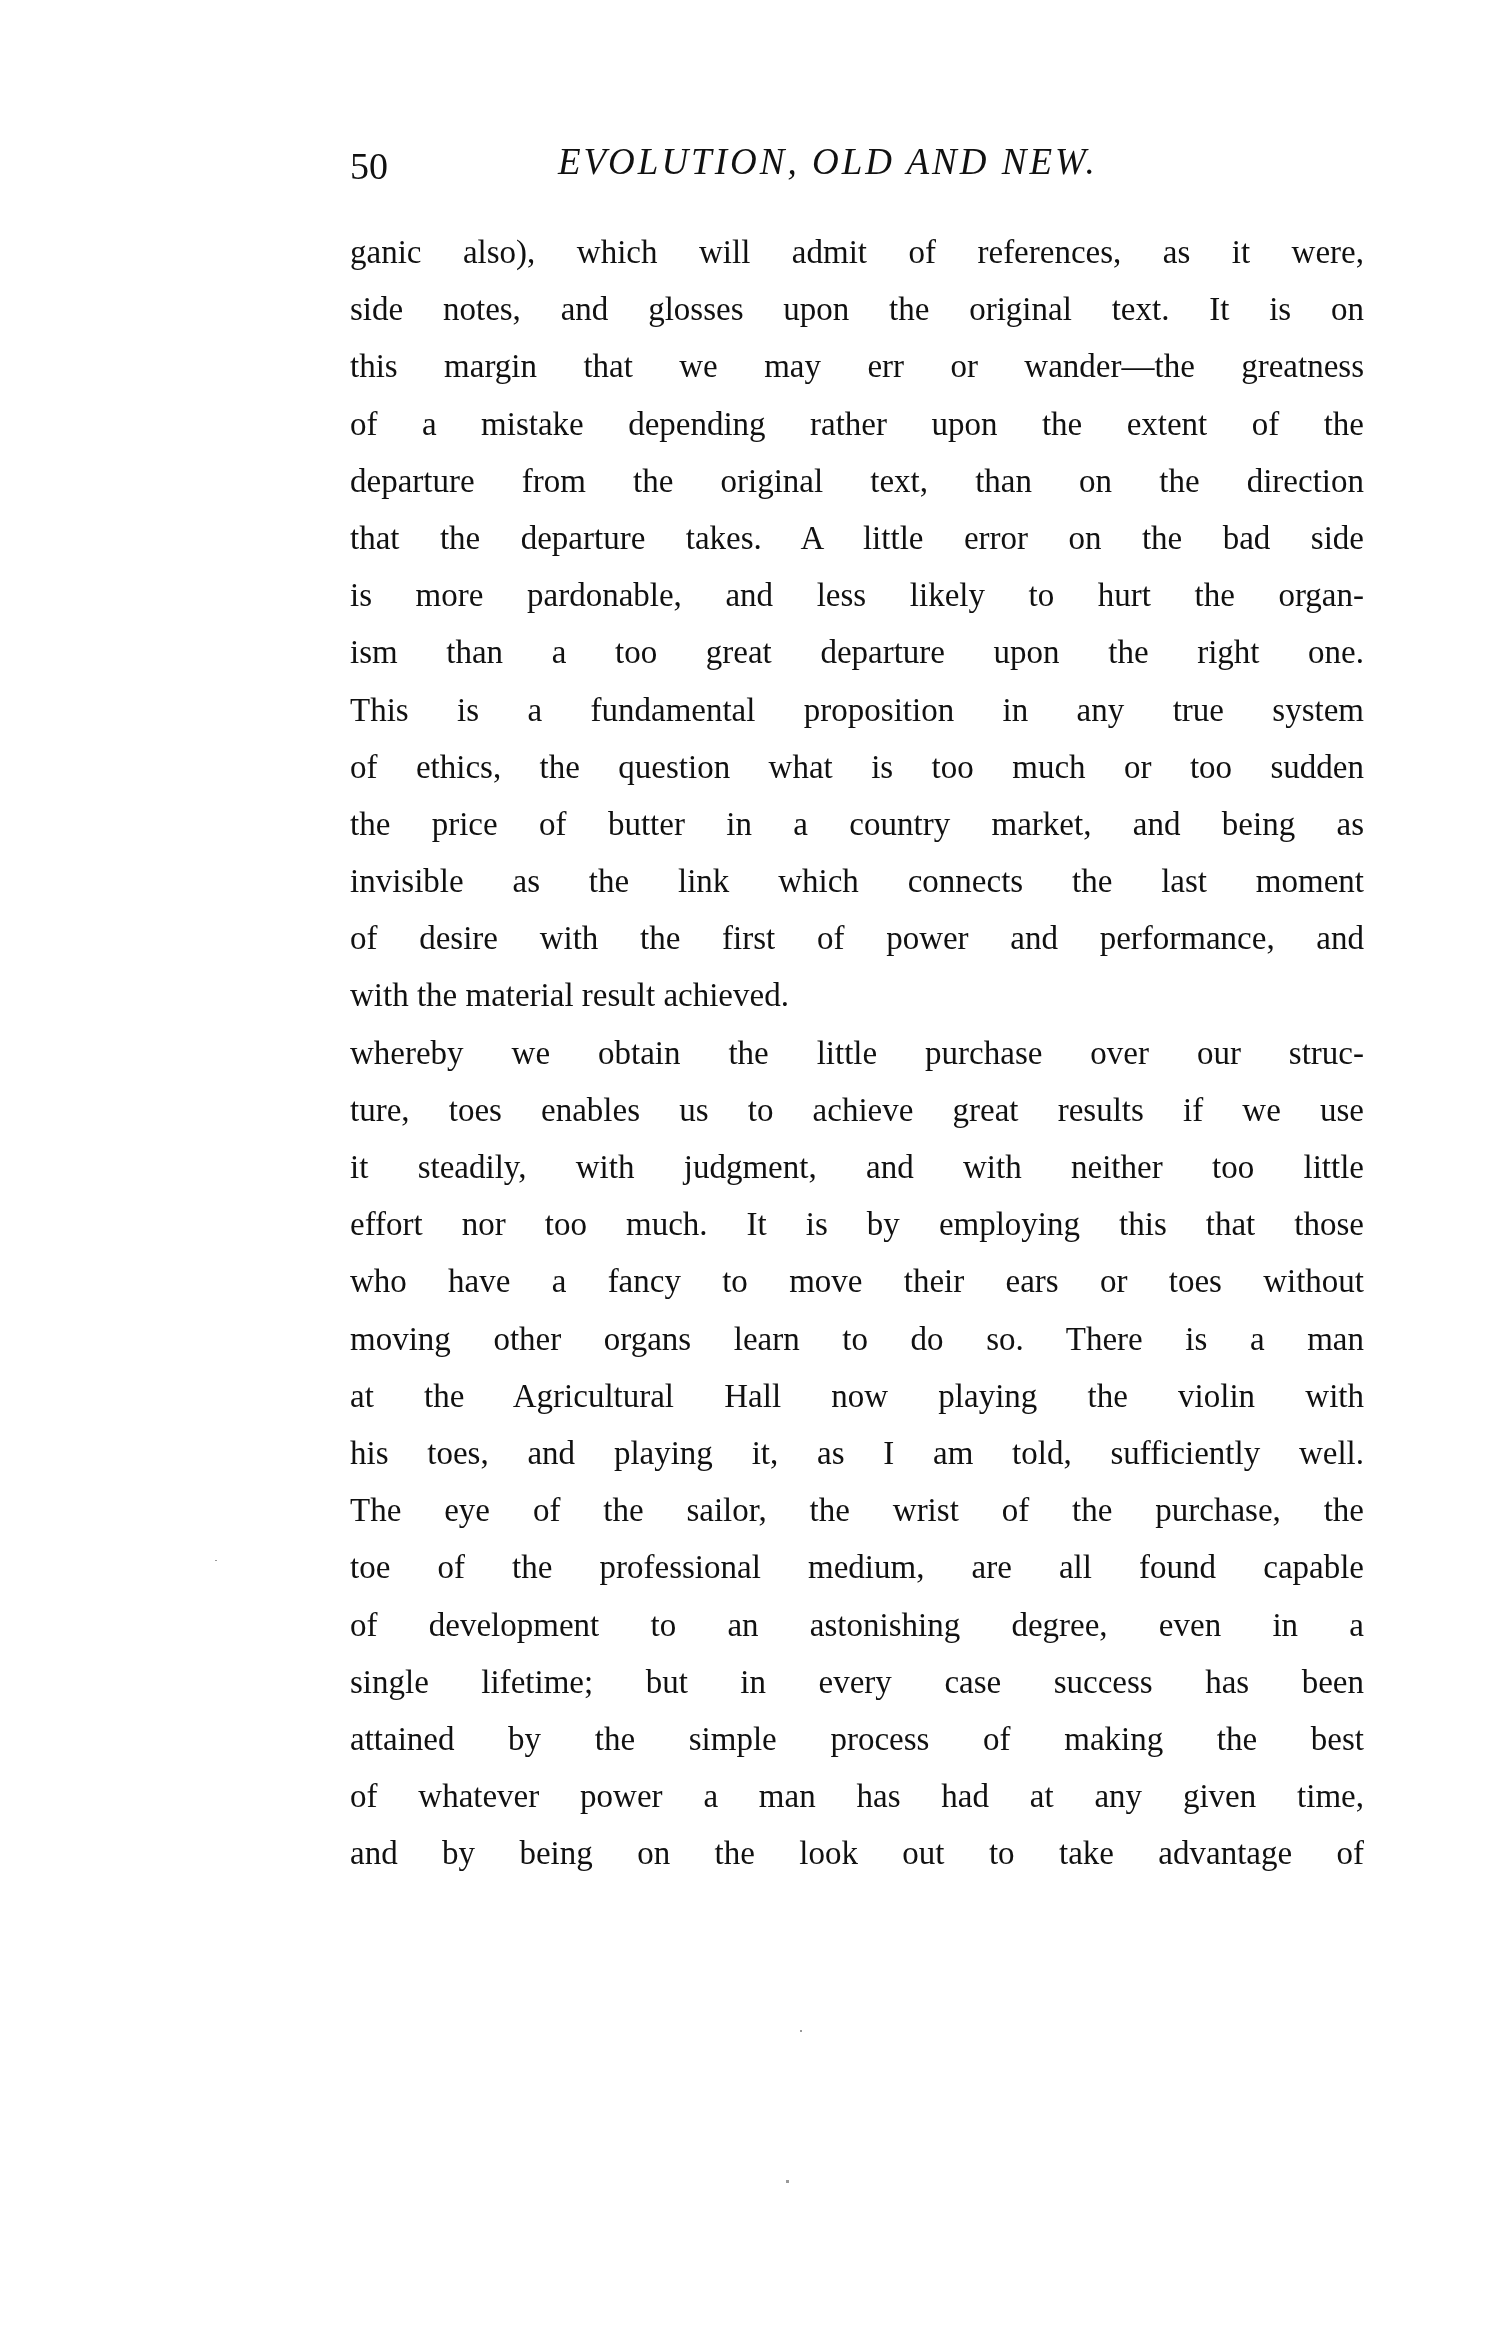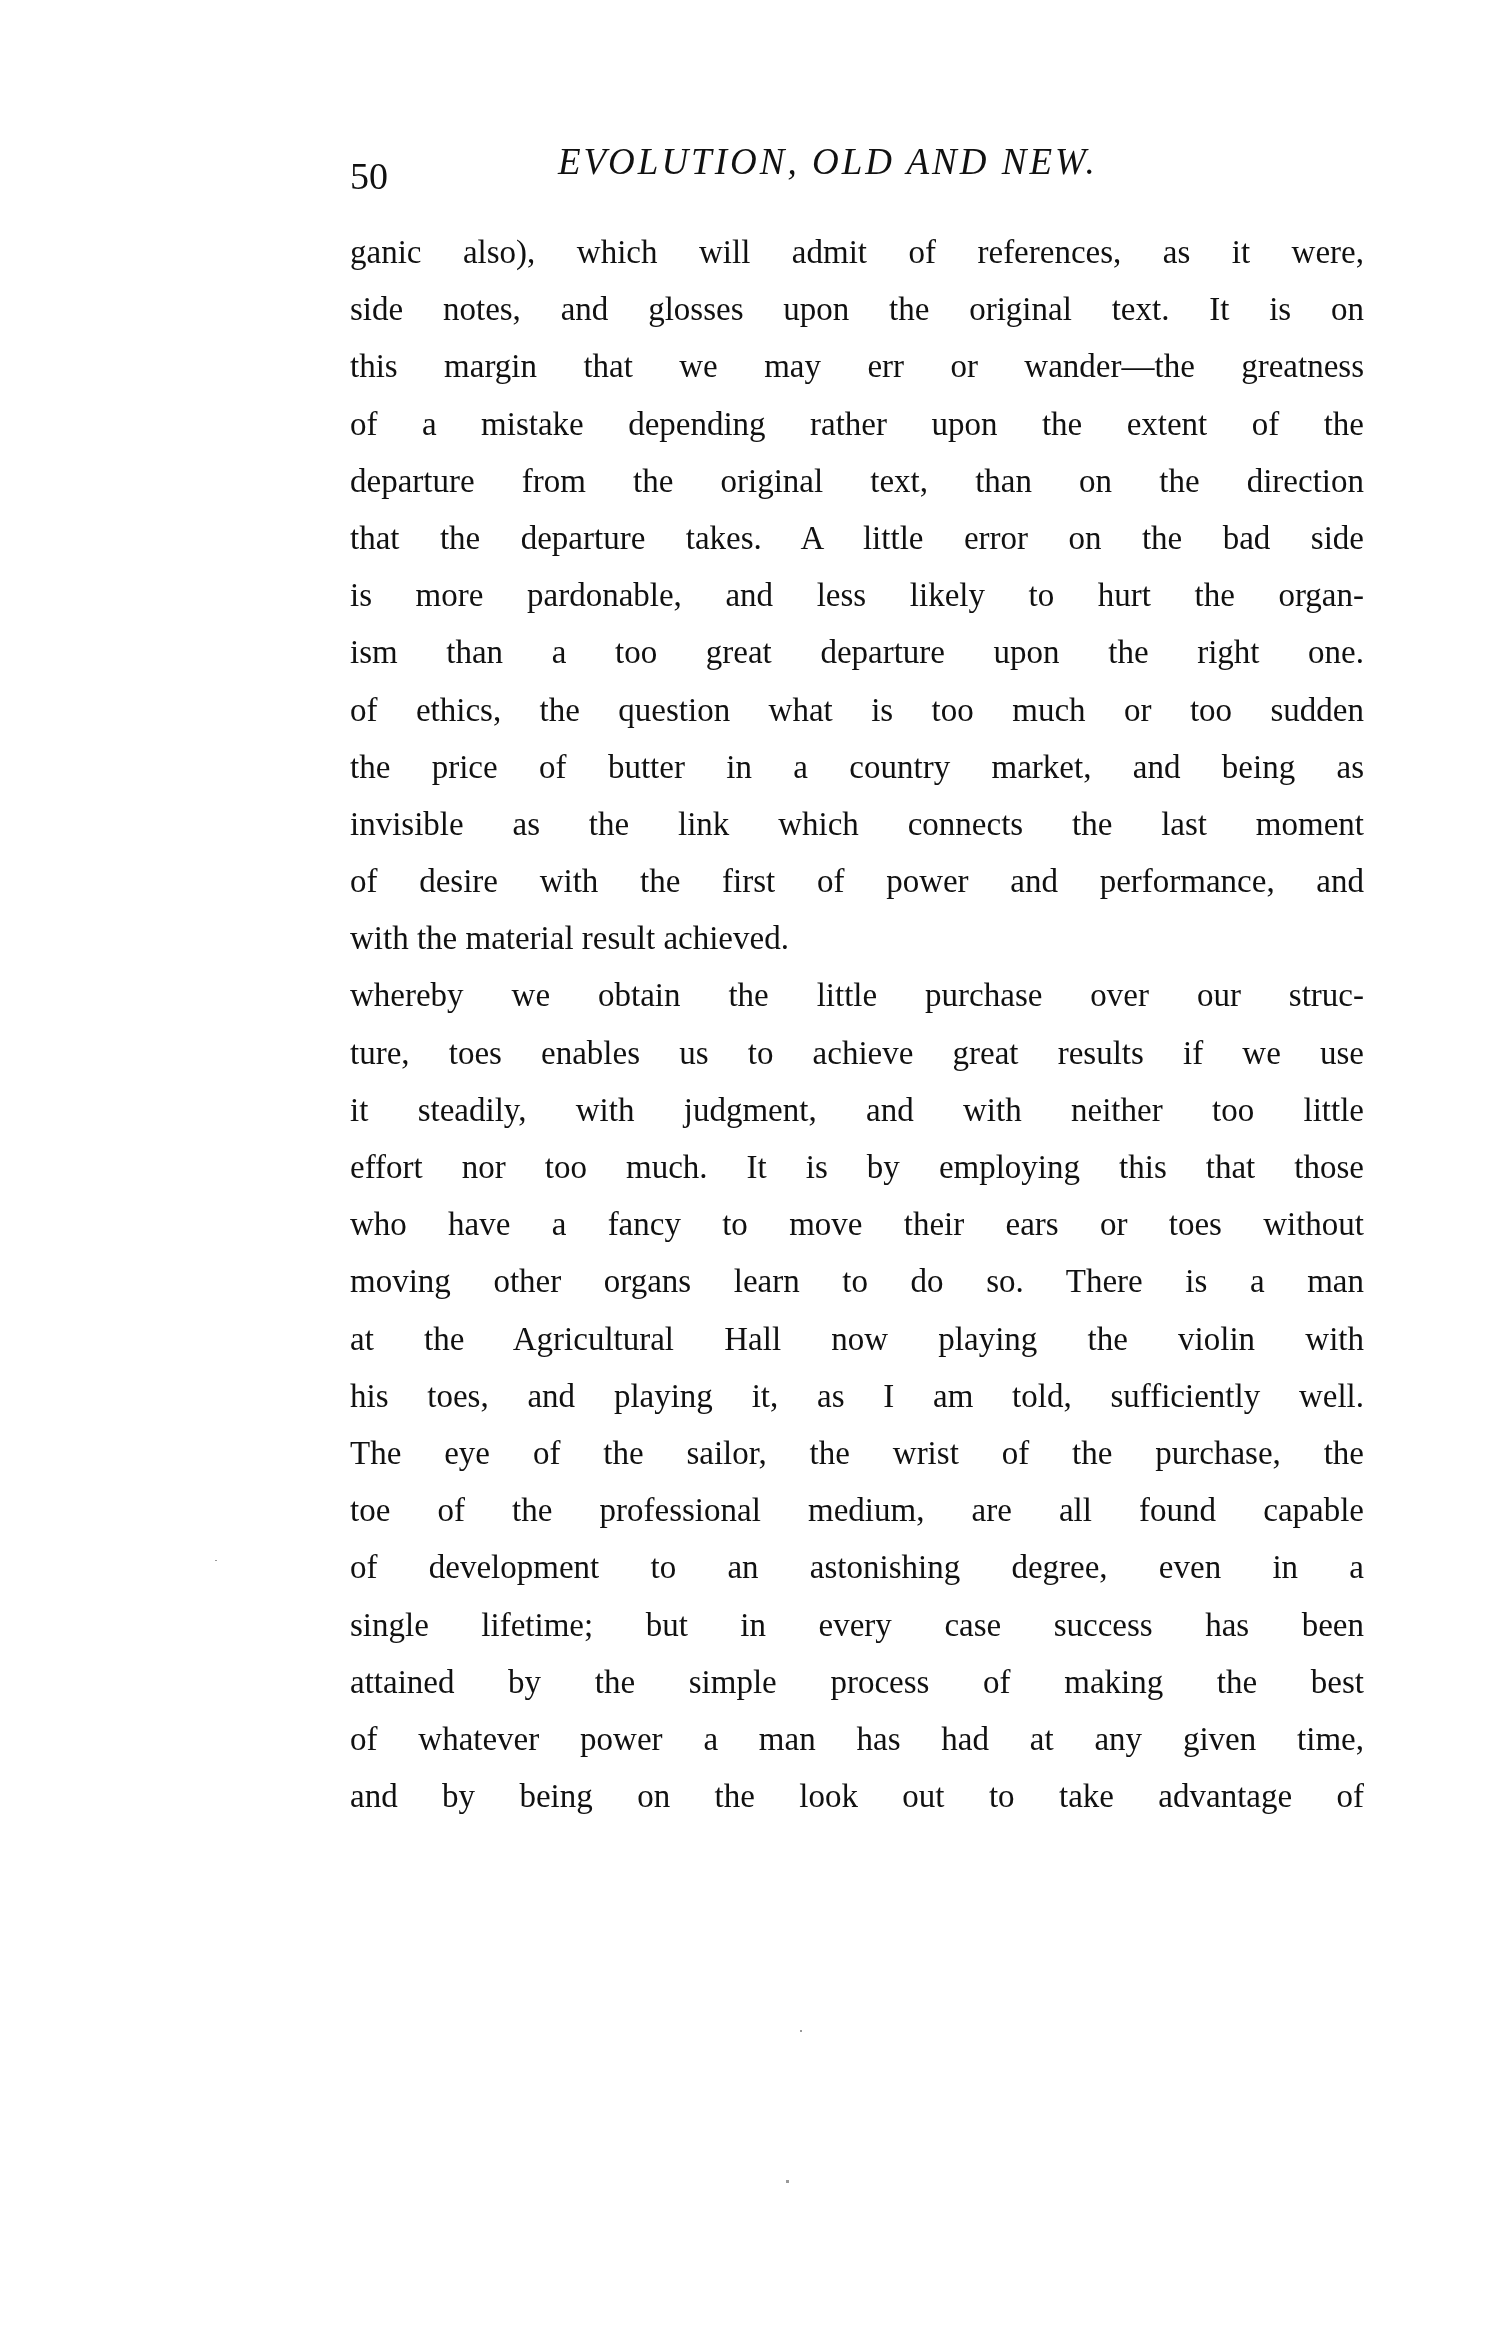--- a/index.html
+++ b/index.html
@@ -1,19 +1,19 @@
 <!DOCTYPE html>
 <html><head>
 <meta charset="utf-8">
 <style>
   html, body { margin:0; padding:0; background:#ffffff; }
   body { width:1508px; height:2331px; position:relative; overflow:hidden;
          font-family:"Liberation Serif","DejaVu Serif",serif; color:#111; }
   .header { position:absolute; top:140px; left:350px; width:1014px; height:50px; }
-  .page-number { position:absolute; left:0; top:14px; font-size:38px; }
+  .page-number { position:absolute; left:0; top:4px; font-size:38px; }
   .running-title { position:absolute; left:208px; top:0; font-size:37px; font-style:italic; letter-spacing:3px;text-align:right; }
   .body-text { position:absolute; top:224px; left:350px; width:1014px; }
   .line { height:57.2px; line-height:57.2px; font-size:33px; white-space:nowrap;
           text-align:justify; text-align-last:justify; }
   .line.last { text-align-last:left; }
   .line.indent { padding-left:48px; }
   .mark { position:absolute; background:#999; }
 </style>
 </head>
 <body>
@@ -26,20 +26,21 @@
 <div class="body-text">
   <div>
     <div class="line">ganic also), which will admit of references, as it were,</div>
     <div class="line">side notes, and glosses upon the original text.   It is on</div>
     <div class="line">this margin that we may err or wander—the greatness</div>
     <div class="line">of a mistake depending rather upon the extent of the</div>
     <div class="line">departure from the original text, than on the direction</div>
     <div class="line">that the departure takes.  A little error on the bad side</div>
     <div class="line">is more pardonable, and less likely to hurt the organ-</div>
     <div class="line">ism than a too great departure upon the right one.</div>
+    <div class="line">This is a fundamental proposition in any true system</div>
     <div class="line">of ethics, the question what is too much or too sudden</div>
     <div class="line">the price of butter in a country market, and being as</div>
     <div class="line">invisible as the link which connects the last moment</div>
     <div class="line">of desire with the first of power and performance, and</div>
     <div class="line last">with the material result achieved.</div>
   </div>
   <div>
     <div class="line">whereby we obtain the little purchase over our struc-</div>
     <div class="line">ture, toes enables us to achieve great results if we use</div>
     <div class="line">it steadily, with judgment, and with neither too little</div>

